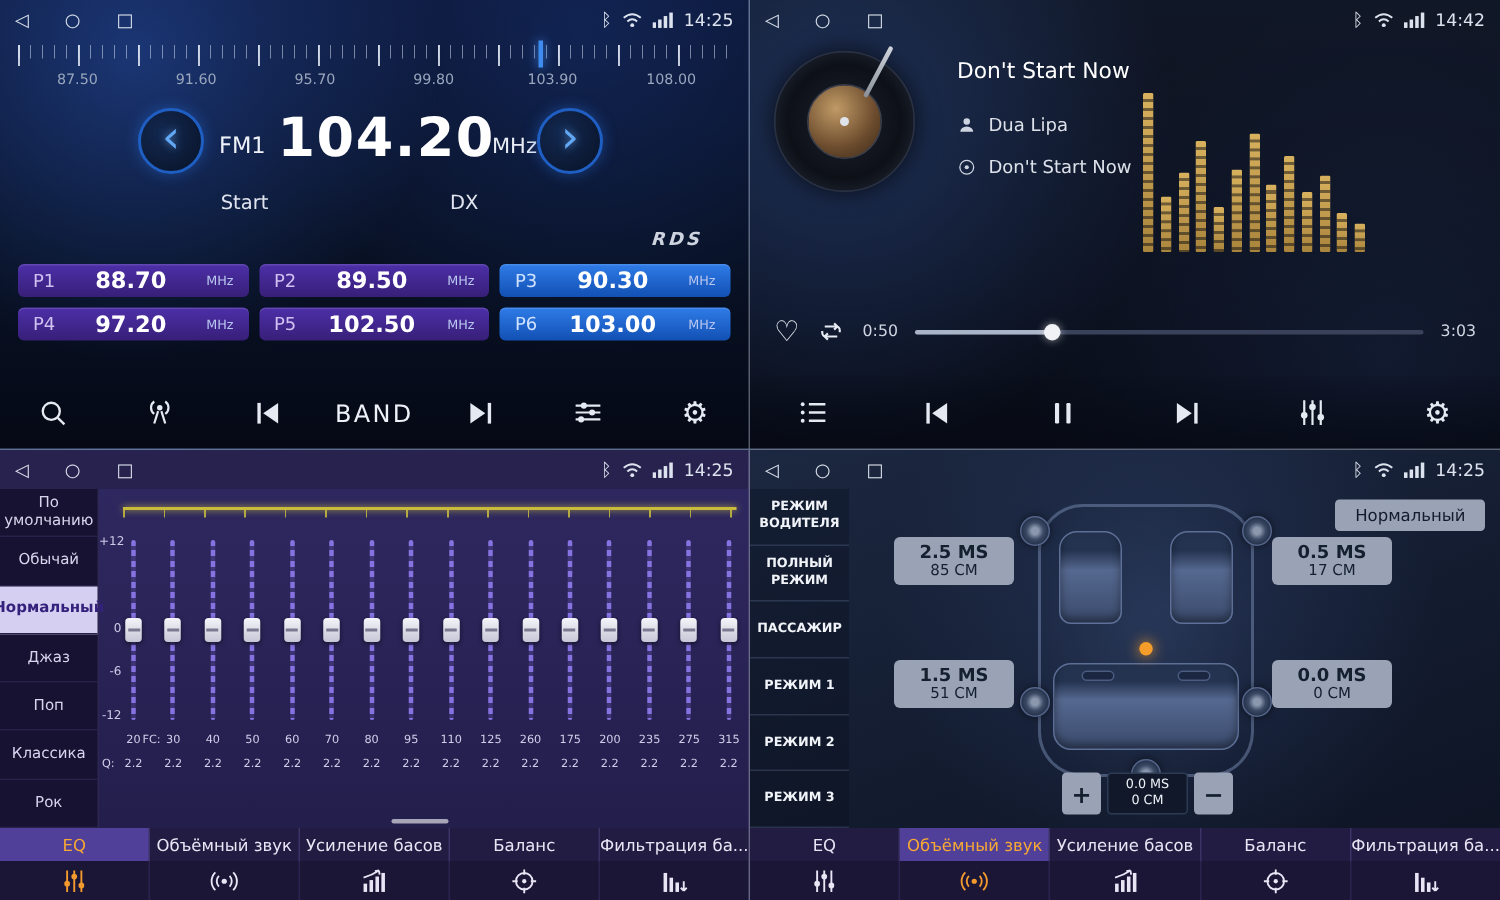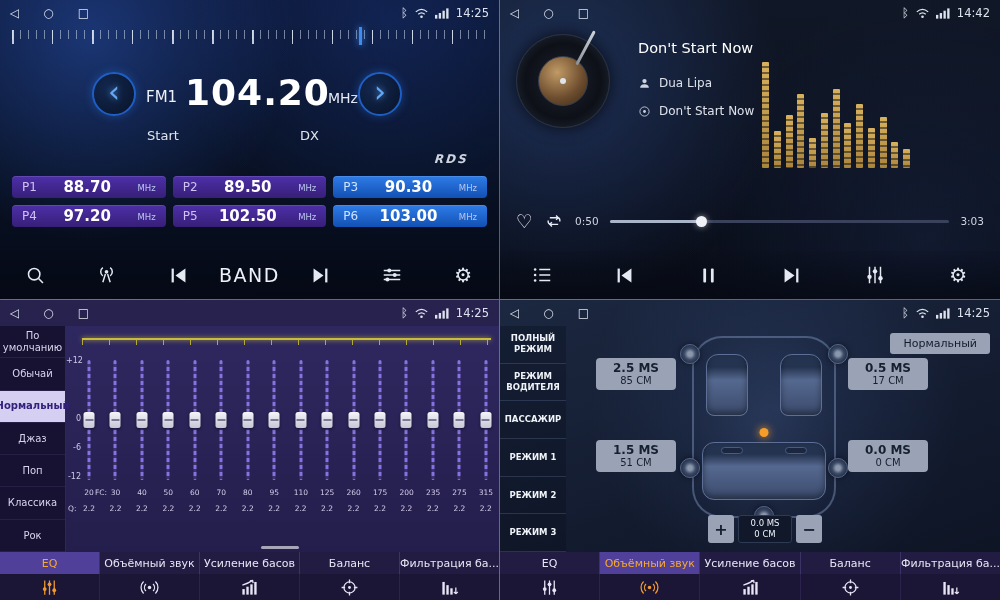--- a/index.html
+++ b/index.html
@@ -54,21 +54,21 @@
   .preset{border-radius:4px;display:flex;align-items:center;justify-content:space-between;padding:0 10px;
     background:linear-gradient(180deg,#4d2fa8,#371f78);box-shadow:inset 0 1px 0 rgba(255,255,255,.12);}
   .preset.active{background:linear-gradient(180deg,#2f7ce8,#1250b4);}
   .p-label{font-size:12px;color:#cfc2f2;}
   .preset.active .p-label{color:#cfe2ff;text-align:right;}
   .p-freq{font-size:15px;font-weight:bold;color:#fff;}
   .p-unit{font-size:8.5px;color:#b9c6ef;align-self:flex-start;margin-top:7px;}
   .toolbar{position:absolute;left:0;right:0;bottom:0;height:48px;display:flex;align-items:center;justify-content:space-around;
     background:linear-gradient(180deg,rgba(8,12,26,.15),rgba(6,9,20,.75));color:#e4e9f2;}
   .tb-ic{display:flex;align-items:center;justify-content:center;width:44px;height:40px;color:#e4e9f2;}
-  .band-btn{font-size:19px;letter-spacing:1.5px;color:#eef1f8;}
+  .band-btn{font-size:16px;letter-spacing:1.5px;color:#eef1f8;}
   .gear{font-size:20px;line-height:1;}
 
   
   .album{position:absolute;left:16px;top:34px;width:94px;height:94px;border-radius:50%;
     background:radial-gradient(circle,#151922 0 30%,#0d1017 58%,#1a202c 78%,#10141c 100%);
     border:1px solid #2a3140;box-shadow:0 0 16px rgba(0,0,0,.7);}
   .album-art{position:absolute;left:50%;top:50%;transform:translate(-50%,-50%);width:50px;height:50px;border-radius:50%;
     background:radial-gradient(circle at 38% 32%,#c09a66,#6b4b2d 60%,#3a2a18 100%);border:1px solid #3a3f4c;}
   .album-dot{position:absolute;left:50%;top:50%;transform:translate(-50%,-50%);width:6px;height:6px;border-radius:50%;background:#dfe3ea;}
   .tonearm{position:absolute;right:14px;top:-4px;width:2.5px;height:38px;background:linear-gradient(#cfd4dc,#8a9098);
@@ -184,20 +184,28 @@
             <rect x="12" y="0" width="2.5" height="11"></rect>
           </svg>
         <span class="time">14:25</span>
       </div>
     </div>
 
     <div class="ruler">
       <div class="ticks-minor"></div>
       <div class="ticks-major"></div>
       <div class="pointer" id="freq-pointer" style="left: 73%;"></div>
+      <div class="ruler-labels" id="ruler-labels">
+          <span>87.50</span>
+          <span>91.60</span>
+          <span>95.70</span>
+          <span>99.80</span>
+          <span>103.90</span>
+          <span>108.00</span>
+        </div>
     </div>
 
     <div class="freq-btn" id="btn-prev-freq">
       <span>‹</span>
     </div>
     <div class="band-label">FM1</div>
     <div class="freq-value">104.20</div>
     <div class="freq-unit">MHz</div>
     <div class="freq-btn" id="btn-next-freq">
       <span>›</span>
@@ -622,22 +630,22 @@
             <rect x="0" y="7" width="2.5" height="4"></rect>
             <rect x="4" y="5" width="2.5" height="6"></rect>
             <rect x="8" y="2.5" width="2.5" height="8.5"></rect>
             <rect x="12" y="0" width="2.5" height="11"></rect>
           </svg>
         <span class="time">14:25</span>
       </div>
     </div>
 
     <div class="sr-menu" id="surround-menu">
+        <div class="sr-item">РЕЖИМ ВОДИТЕЛЯ</div>
         <div class="sr-item">ПОЛНЫЙ РЕЖИМ</div>
-        <div class="sr-item">РЕЖИМ ВОДИТЕЛЯ</div>
         <div class="sr-item">ПАССАЖИР</div>
         <div class="sr-item">РЕЖИМ 1</div>
         <div class="sr-item">РЕЖИМ 2</div>
         <div class="sr-item">РЕЖИМ 3</div>
       </div>
     <div class="profile-btn">Нормальный</div>
 
     <div class="car">
       <div class="cabin"></div>
       <div class="seat" id="seat-fl"></div>

